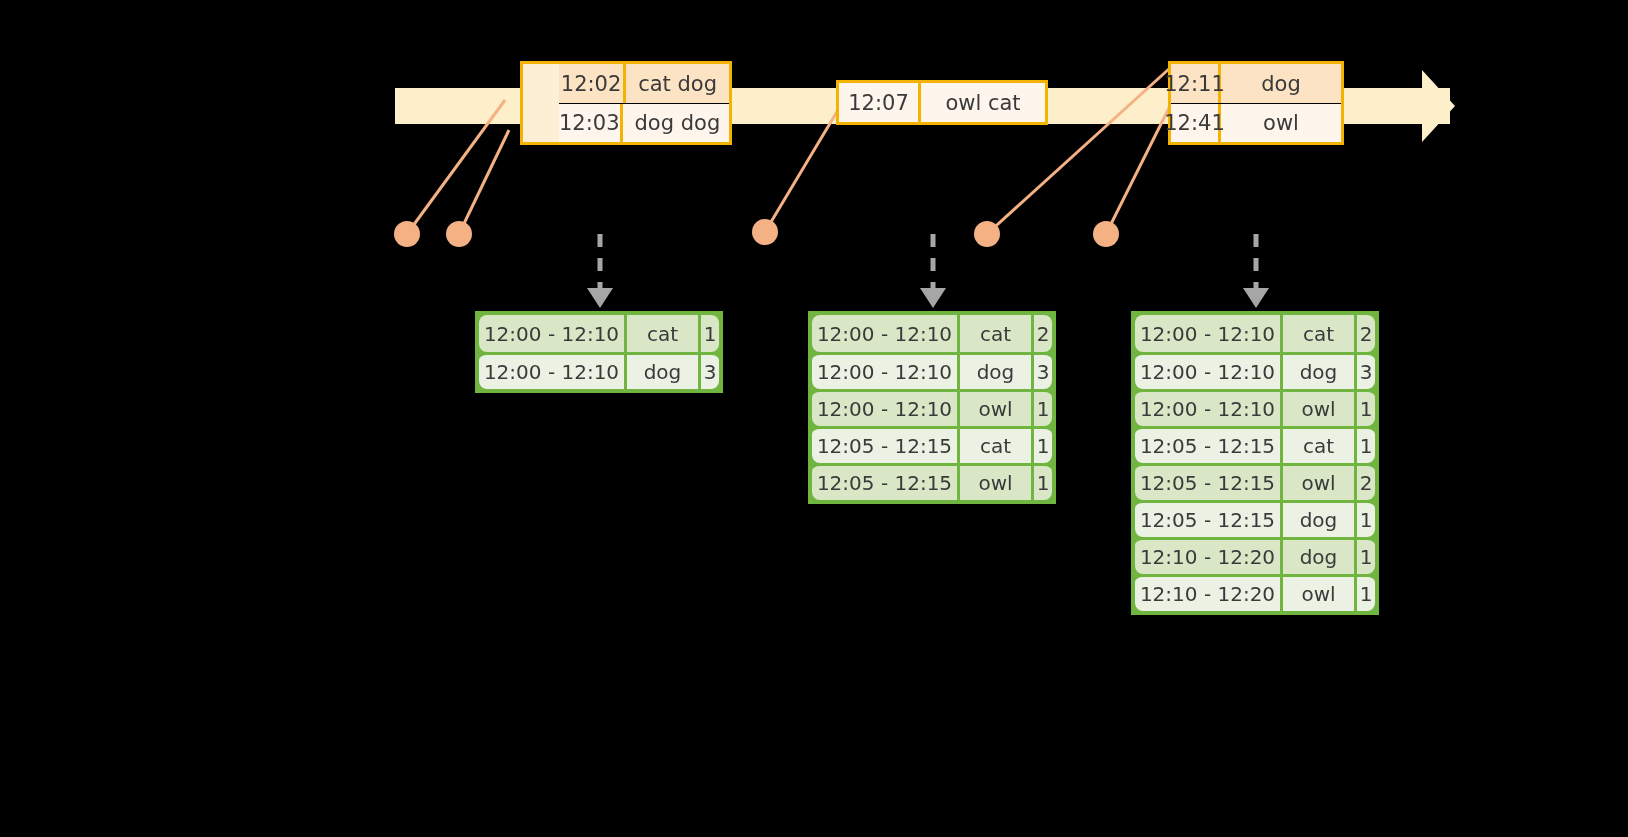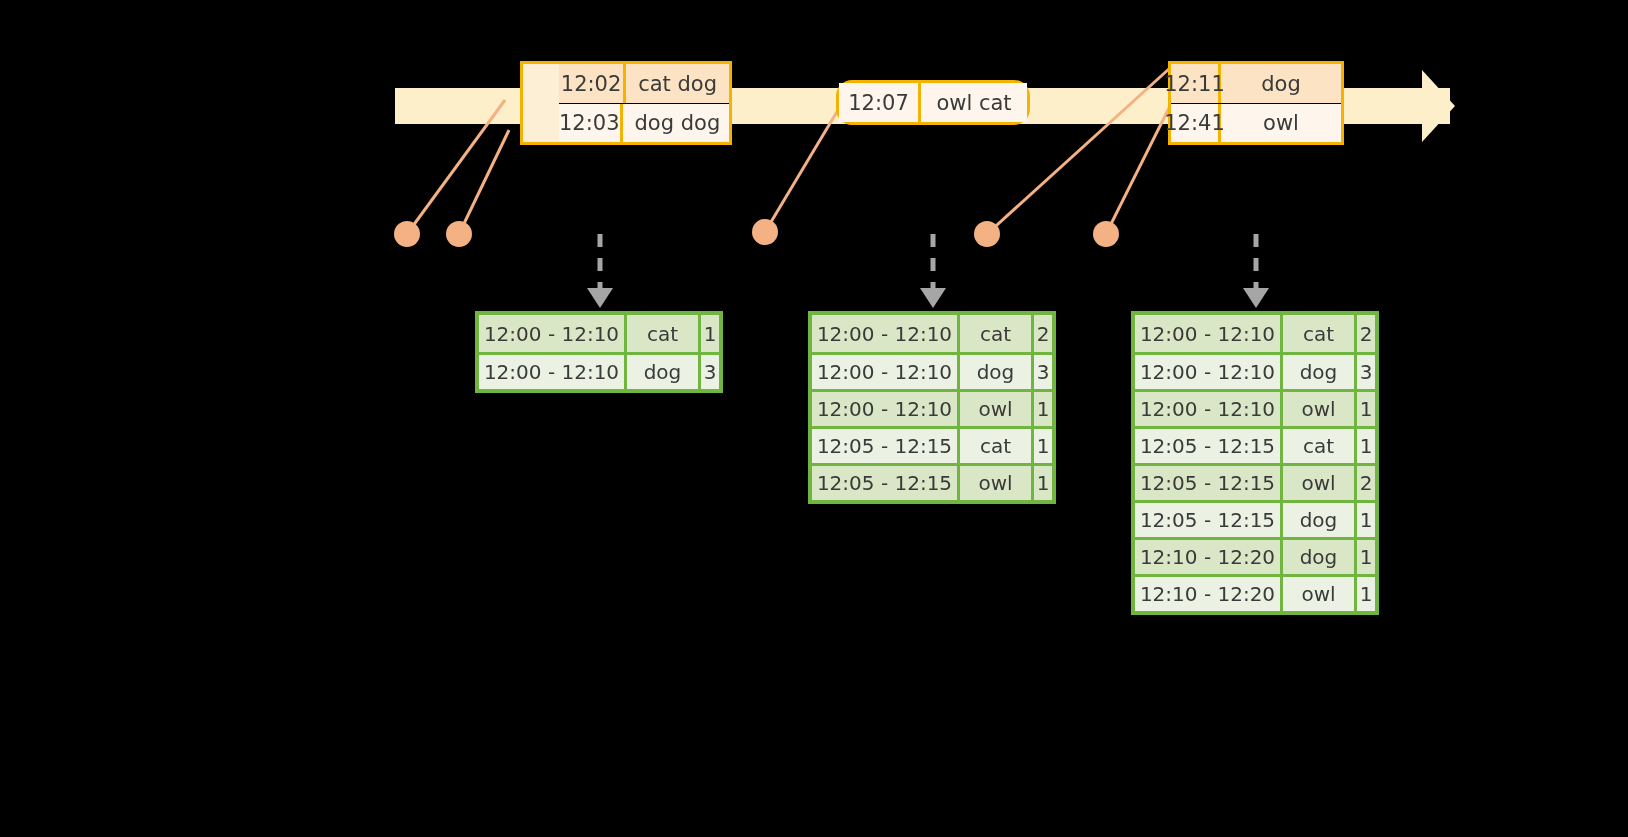--- a/index.html
+++ b/index.html
@@ -60,21 +60,21 @@
     justify-content: center;
     font-size: 21px;
     color: #3a3a3a;
     box-sizing: border-box;
     white-space: nowrap;
   }
   .evt-cell.time { width: 86px; border-right: 3px solid #F5B301; }
   .evt-cell.payload { flex: 1; padding: 0 12px; }
 
   #evt1 { left: 520px; top: 61px; width: 212px; padding-left: 36px; }
-  #evt2 { left: 836px; top: 80px; width: 194px; border-radius: 16px; }
+  #evt2 { left: 836px; top: 80px; width: 212px; }
   #evt3 { left: 1168px; top: 61px; width: 176px; }
   #evt2 .evt-cell.time { width: 82px; }
   #evt3 .evt-cell.time { width: 50px; }
 
   
   #links {
     position: absolute;
     left: 0; top: 0;
     width: 1628px;
     height: 837px;
@@ -87,20 +87,21 @@
     position: absolute;
     border: 4px solid #6FB53F;
     box-sizing: border-box;
     background: #6FB53F;
     z-index: 5;
   }
   .res-row {
     display: flex;
     height: 37px;
     box-sizing: border-box;
+    border-radius: 8px;
   }
   .res-row.shade-a { background: #D9E7C6; }
   .res-row.shade-b { background: #EBF1E3; }
   .res-cell {
     display: flex;
     align-items: center;
     justify-content: center;
     font-size: 20px;
     color: #3a3a3a;
     box-sizing: border-box;

